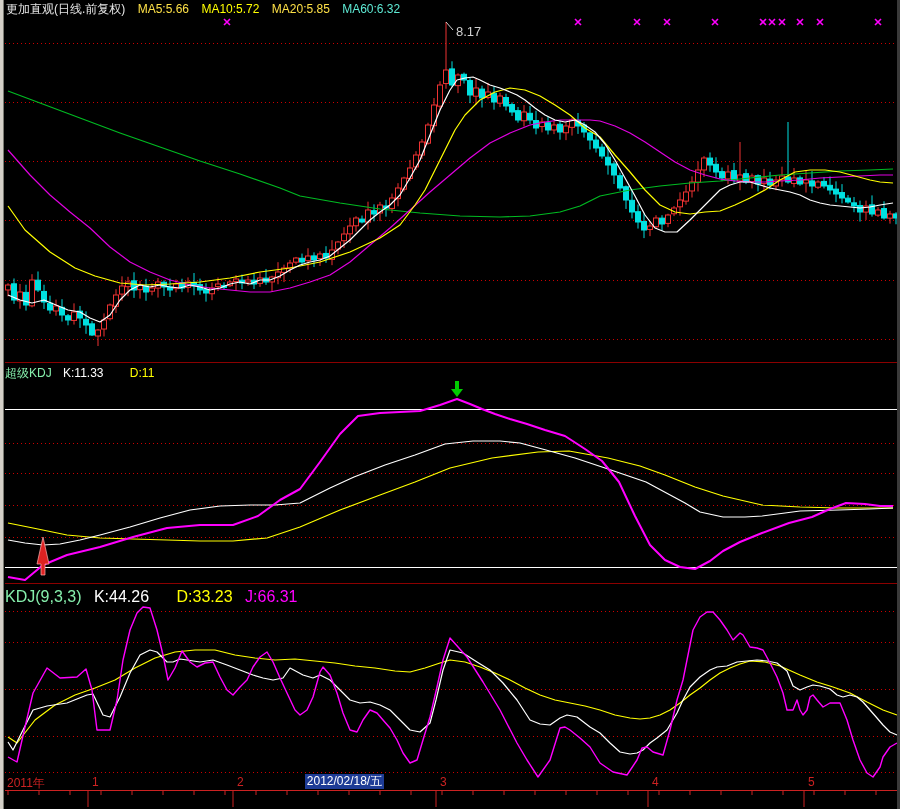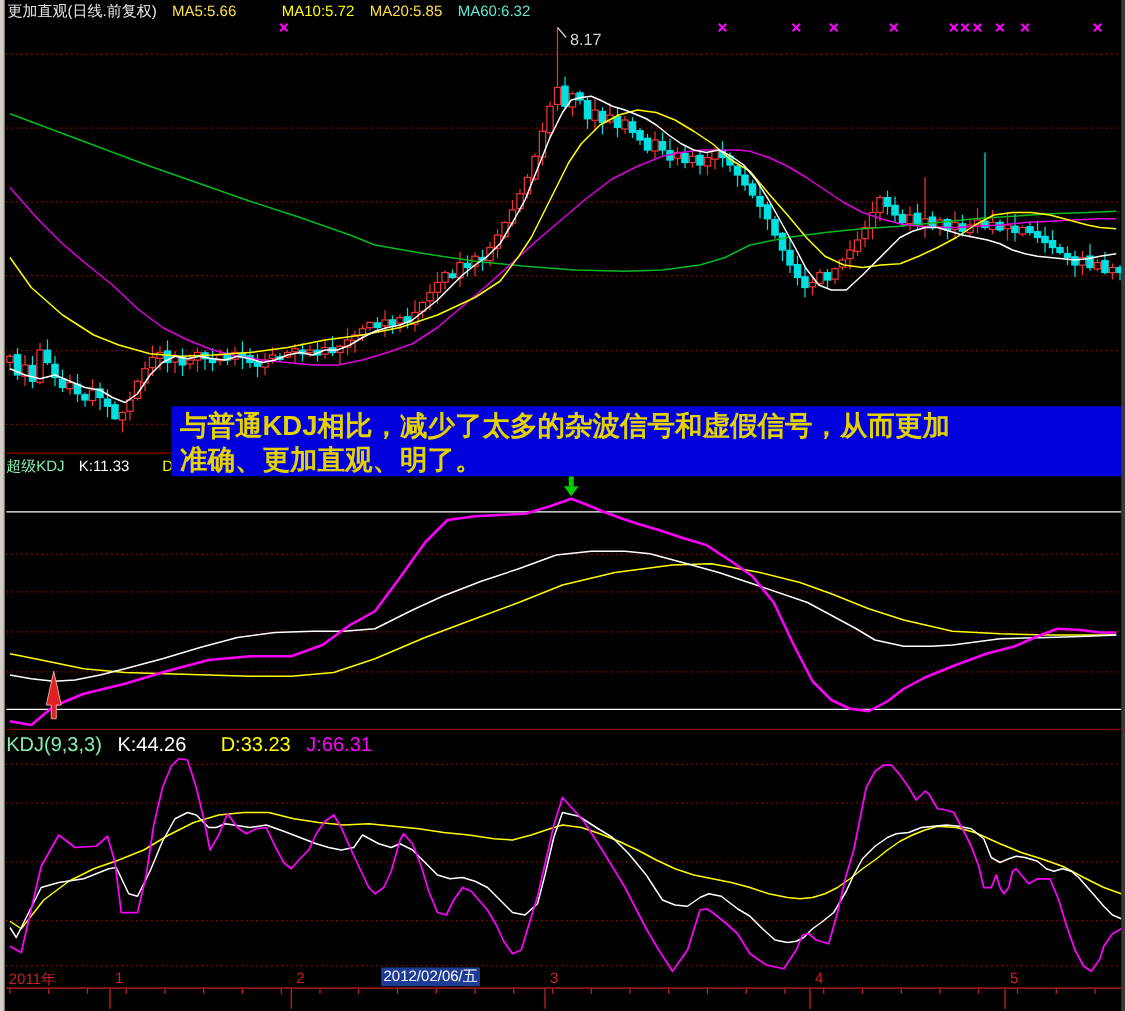--- a/index.html
+++ b/index.html
@@ -1,21 +1,21 @@
 <!DOCTYPE html>
 <html><head>
 <meta charset="utf-8">
 <style>
   html,body{margin:0;padding:0;background:#000;}
   .window{position:relative;width:900px;height:809px;background:#000;overflow:hidden;
           font-family:"Liberation Sans","DejaVu Sans",sans-serif;}
   #chart-svg{position:absolute;left:0;top:0;z-index:1;}
   .title-row{position:absolute;left:6px;top:1px;z-index:2;font-size:12px;white-space:nowrap;}
   .title-row span{margin-right:9px;}
-  .t-symbol{color:#e6e6e6;} .t-ma5{color:#fde047;margin-top:41px;} .t-ma10{color:#ffff00;margin-left:24px;}
+  .t-symbol{color:#e6e6e6;} .t-ma5{color:#fde047;margin-top:41px;} .t-ma10{color:#ffff00;}
   .t-ma20{color:#fde047;} .t-ma60{color:#5eead4;}
   .superkdj-row{position:absolute;left:5px;top:365px;z-index:2;font-size:12px;white-space:nowrap;}
   .kdj-row{position:absolute;left:5px;top:588px;z-index:2;font-size:16px;white-space:nowrap;}
   .lbl-name{color:#86efac;margin-right:8px;}
   .lbl-k{color:#ffffff;margin-right:8px;}
   .lbl-d{color:#ffff00;margin-right:8px;padding-left:15px;}
   .lbl-j{color:#ff00ff;}
   .banner{position:absolute;left:137px;top:325px;width:763px;height:56px;background:#0000dd;
           z-index:3;color:#e3d100;font-weight:bold;font-size:22px;line-height:27px;
           padding:2px 0 0 7px;box-sizing:border-box;letter-spacing:0px;white-space:nowrap;overflow:hidden;}
@@ -429,26 +429,22 @@
     <span class="lbl-d">D:11</span>
   </div>
 
   <div class="kdj-row">
     <span class="lbl-name">KDJ(9,3,3)</span>
     <span class="lbl-k">K:44.26</span>
     <span class="lbl-d">D:33.23</span>
     <span class="lbl-j">J:66.31</span>
   </div>
 
-  <div class="banner">
-    <div>与普通KDJ相比，减少了太多的杂波信号和虚假信号，从而更加</div>
-    <div>准确、更加直观、明了。</div>
-  </div>
 
   <div class="axis">
     <span class="axis-year">2011年</span>
     <span id="month-labels"><span class="axis-month" style="left: 92px;">1</span><span class="axis-month" style="left: 237px;">2</span><span class="axis-month" style="left: 440px;">3</span><span class="axis-month" style="left: 652px;">4</span><span class="axis-month" style="left: 808px;">5</span></span>
-    <span class="date-chip" style="left: 305px;">2012/02/06/五</span>
+    <span class="date-chip" style="left: 305px;">2012/02/18/五</span>
   </div>
 
   <div class="edge-left"></div>
   <div class="edge-right"></div>
 </div>
 
 </body></html>

